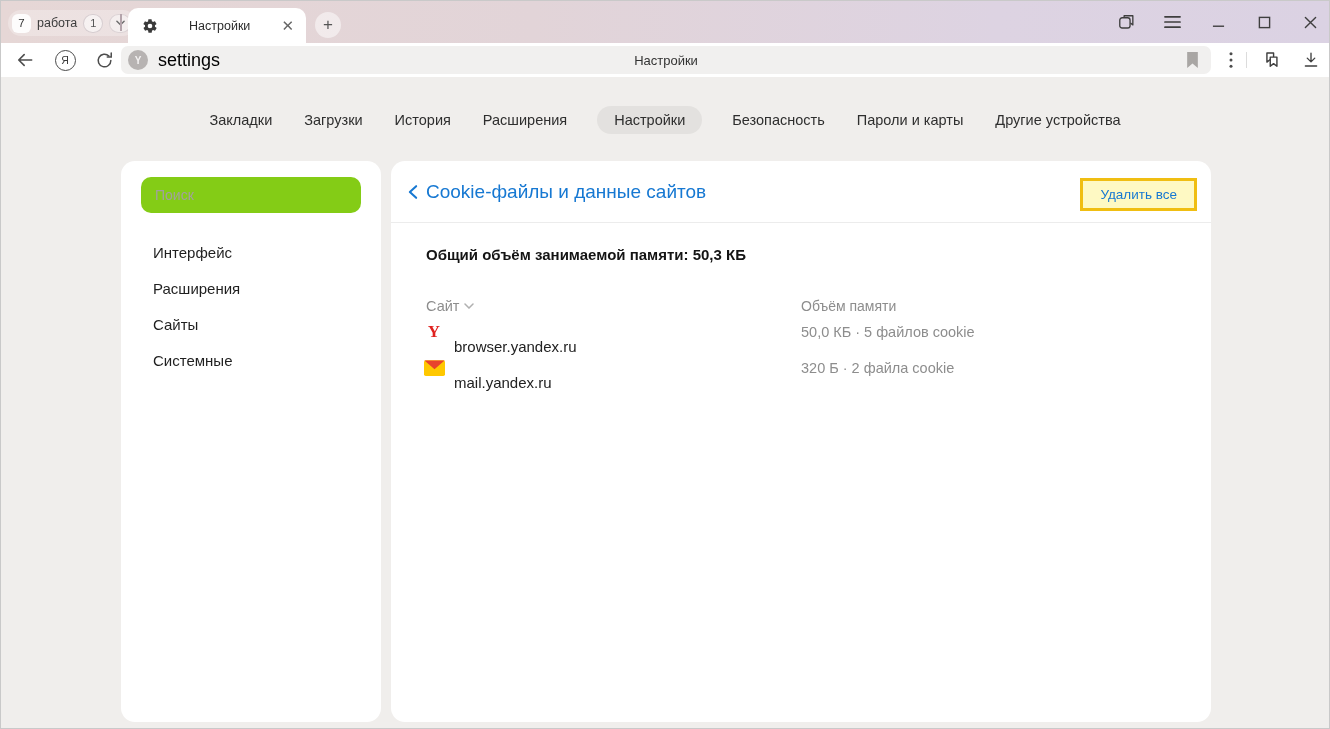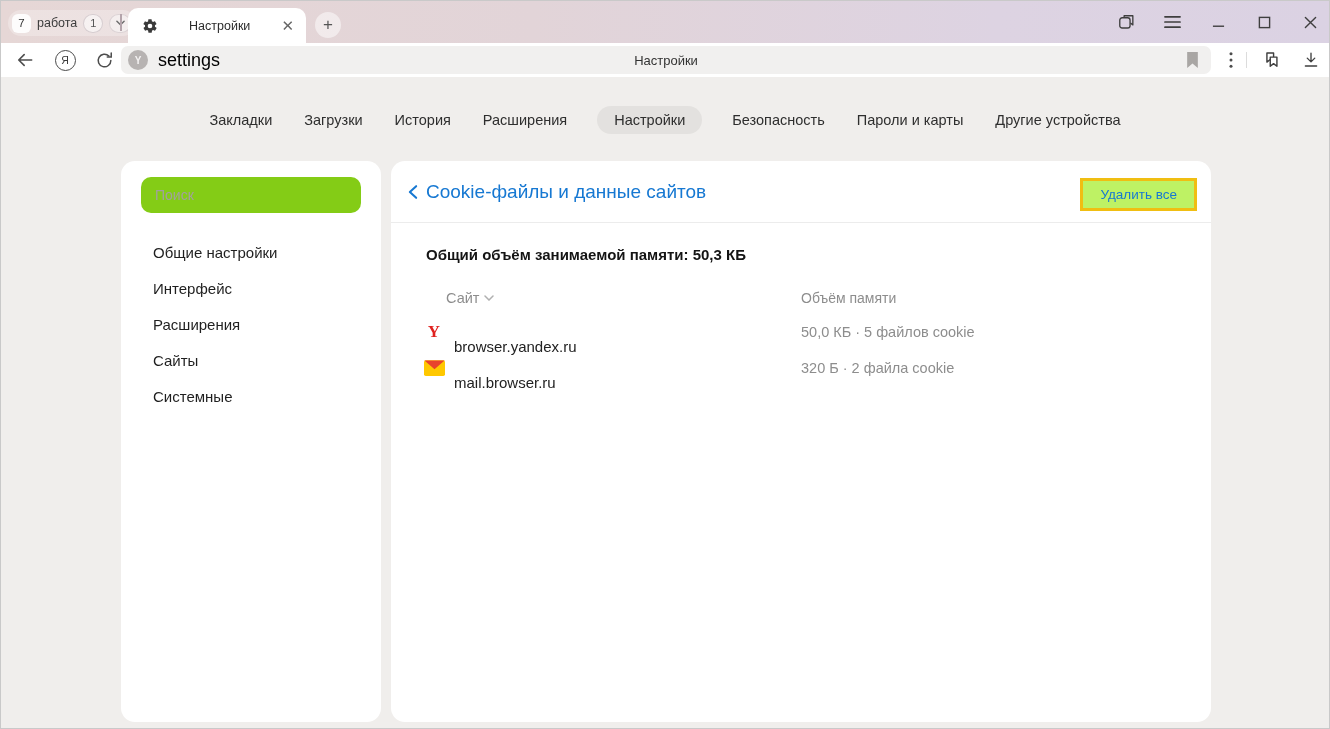--- a/index.html
+++ b/index.html
@@ -76,26 +76,26 @@
   .search-input::placeholder { color:#a2a09e; }
   .side-list { list-style:none; margin-top:21px; }
   .side-item { height:36px; display:flex; align-items:center; padding-left:32px;
     font-size:15px; color:#1f1f1f; cursor:pointer; }
 
   .main-card { left:390px; top:84px; width:820px; height:561px; }
   .mc-header { position:relative; height:62px; display:flex; align-items:center;
     padding:0 14px 0 14px; border-bottom:1px solid #ececec; }
   .back-btn { display:flex; align-items:center; cursor:pointer; }
   .mc-title { margin-left:5px; font-size:19px; color:#1678d2; cursor:default;text-align:right; }
-  .delete-btn { position:absolute; right:14px; top:17px; background:#bef264;
+  .delete-btn { position:absolute; right:14px; top:17px; background:#fef9c3;
     border:3px solid #f0be12; color:#1678d2; font-size:13.5px; padding:6px 17px;
     cursor:pointer; font-family:inherit; }
   .mc-summary { margin:23px 0 0 35px; font-size:15px; font-weight:bold; color:#141414; }
   .mc-thead { position:relative; margin-top:27px; height:24px; display:flex;
-    align-items:flex-start; padding-left:55px; }
+    align-items:flex-end; padding-left:35px; }
   .th-site { font-size:14.5px; color:#8d8d8d; display:flex; align-items:center; gap:5px;
     cursor:pointer; }
   .th-size { position:absolute; left:410px; font-size:14px; color:#8d8d8d; }
   .mc-row { position:relative; height:36px; display:flex; align-items:center;
     padding-left:31px; }
   .row-icon { width:24px; display:flex; align-items:center; justify-content:center; }
   .site-label { margin-left:8px; font-size:15px; color:#222;margin-top:28px; }
   .size-label { position:absolute; left:410px; font-size:14.5px; color:#8d8d8d; }
   .y-letter { color:#e0221f; font-weight:bold; font-size:17px;
     font-family:"Liberation Serif","DejaVu Serif",serif; }
@@ -217,21 +217,20 @@
       <span class="nav-item">Расширения</span>
       <span class="nav-item active">Настройки</span>
       <span class="nav-item">Безопасность</span>
       <span class="nav-item">Пароли и карты</span>
       <span class="nav-item">Другие устройства</span>
     </div>
 
     <aside class="card sidebar-card">
       <input class="search-input" type="text" placeholder="Поиск" style="">
       <ul class="side-list">
-        <li class="side-item">Общие настройки</li>
         <li class="side-item">Интерфейс</li>
         <li class="side-item">Расширения</li>
         <li class="side-item">Сайты</li>
         <li class="side-item">Системные</li>
       </ul>
     </aside>
 
     <section class="card main-card">
       <div class="mc-header">
         <span class="back-btn">
@@ -263,18 +262,18 @@
         <span class="size-label">50,0 КБ · 5 файлов cookie</span>
       </div>
 
       <div class="mc-row">
         <span class="row-icon">
           <svg width="21" height="16" viewBox="0 0 24 18">
               <rect width="24" height="18" rx="2" fill="#ffc800"></rect>
               <path d="M0.5 0.5h23L12 10.5z" fill="#e8432d"></path>
             </svg>
         </span>
-        <span class="site-label">mail.browser.ru</span>
+        <span class="site-label">mail.yandex.ru</span>
         <span class="size-label">320 Б · 2 файла cookie</span>
       </div>
     </section>
   </div>
 </div>
 
 </body></html>

